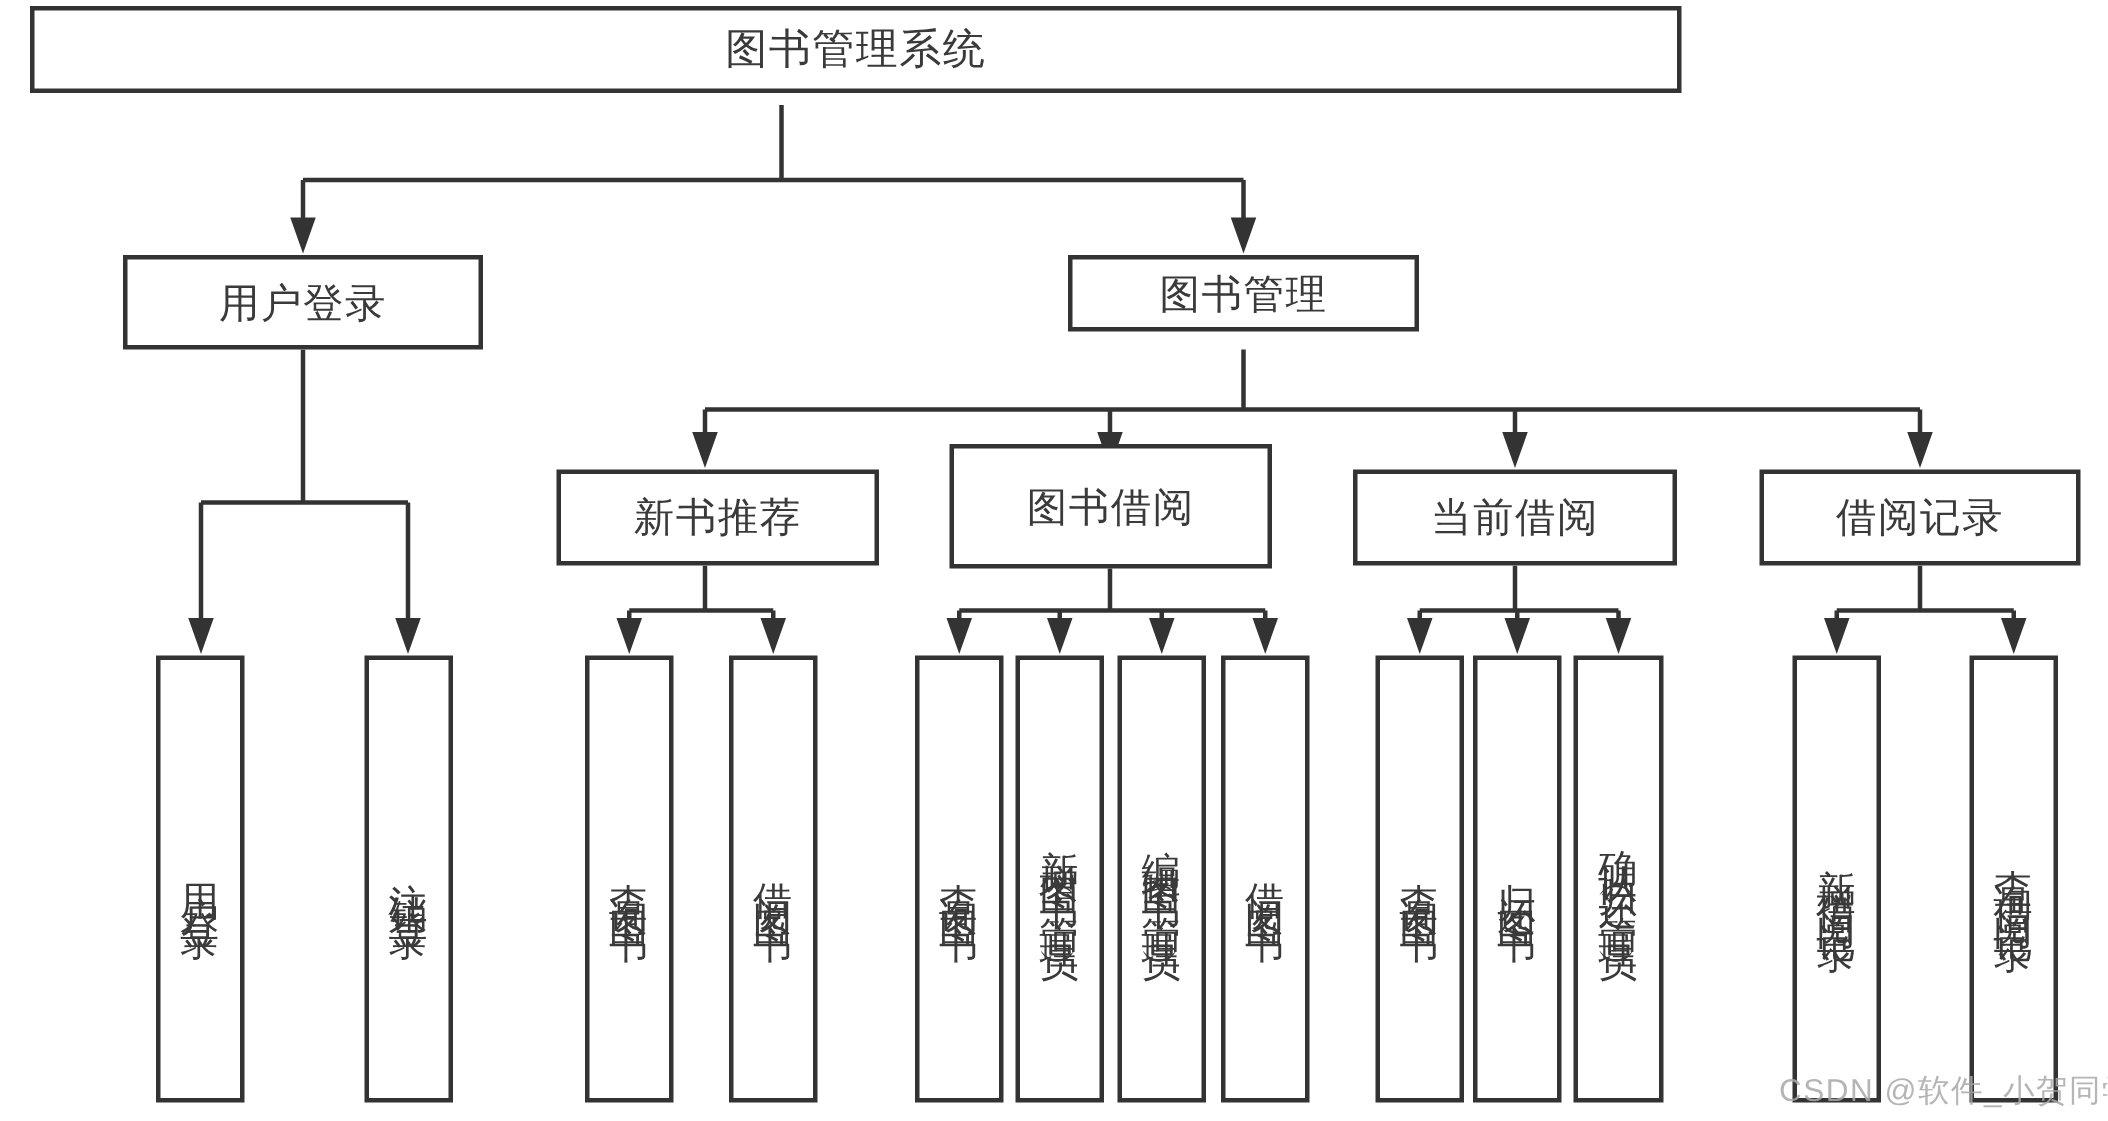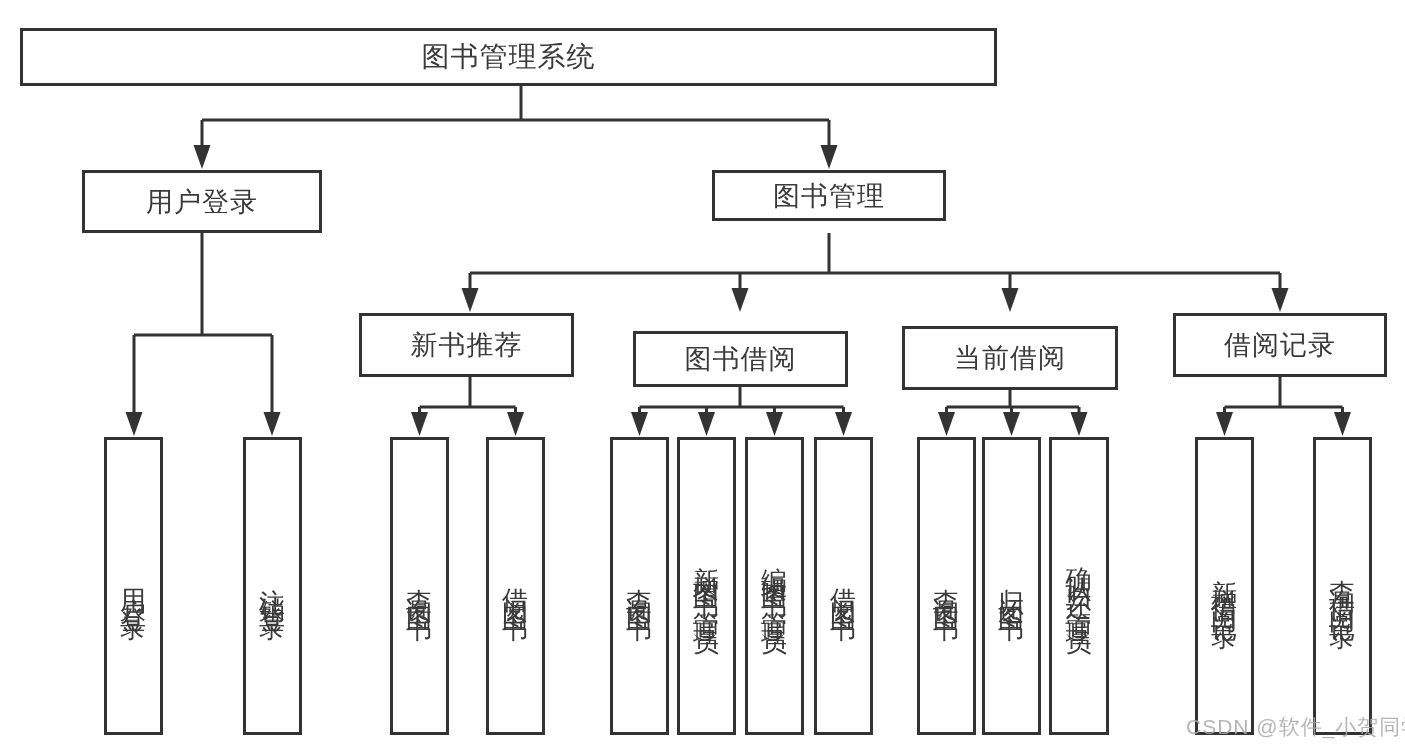--- a/index.html
+++ b/index.html
@@ -113,28 +113,28 @@
       <polygon points="698,412 715,412 706.5,436" fill="#333333"></polygon>
       <polygon points="766,412 783,412 774.5,436" fill="#333333"></polygon>
       <polygon points="835,412 852,412 843.5,436" fill="#333333"></polygon>
       <polygon points="938,412 955,412 946.5,436" fill="#333333"></polygon>
       <polygon points="1003,412 1020,412 1011.5,436" fill="#333333"></polygon>
       <polygon points="1070.5,412 1087.5,412 1079,436" fill="#333333"></polygon>
       <polygon points="1216,412 1233,412 1224.5,436" fill="#333333"></polygon>
       <polygon points="1334,412 1351,412 1342.5,436" fill="#333333"></polygon>
     </svg>
 
-  <div class="hbox title" style="left:20px;top:28px;width:977px;height:58px">图书管理系统</div>
+  <div class="hbox title" style="left:20px;top:4px;width:1101px;height:58px">图书管理系统</div>
 
   <div class="hbox" style="left:82px;top:170px;width:240px;height:63px">用户登录</div>
   <div class="hbox" style="left:712px;top:170px;width:234px;height:51px">图书管理</div>
 
-  <div class="hbox" style="left:359px;top:313px;width:215px;height:64px">新书推荐</div>
-  <div class="hbox" style="left:633px;top:331px;width:215px;height:56px">图书借阅</div>
-  <div class="hbox" style="left:902px;top:326px;width:216px;height:64px">当前借阅</div>
+  <div class="hbox" style="left:371px;top:313px;width:215px;height:64px">新书推荐</div>
+  <div class="hbox" style="left:633px;top:296px;width:215px;height:83px">图书借阅</div>
+  <div class="hbox" style="left:902px;top:313px;width:216px;height:64px">当前借阅</div>
   <div class="hbox" style="left:1173px;top:313px;width:214px;height:64px">借阅记录</div>
 
   <div class="vbox" style="left:104px;top:437px;width:59px;height:298px">
     <span>用户登录</span>
     </div>
   <div class="vbox" style="left:243px;top:437px;width:59px;height:298px">
     <span>注销登录</span>
     </div>
 
   <div class="vbox" style="left:390px;top:437px;width:59px;height:298px">

